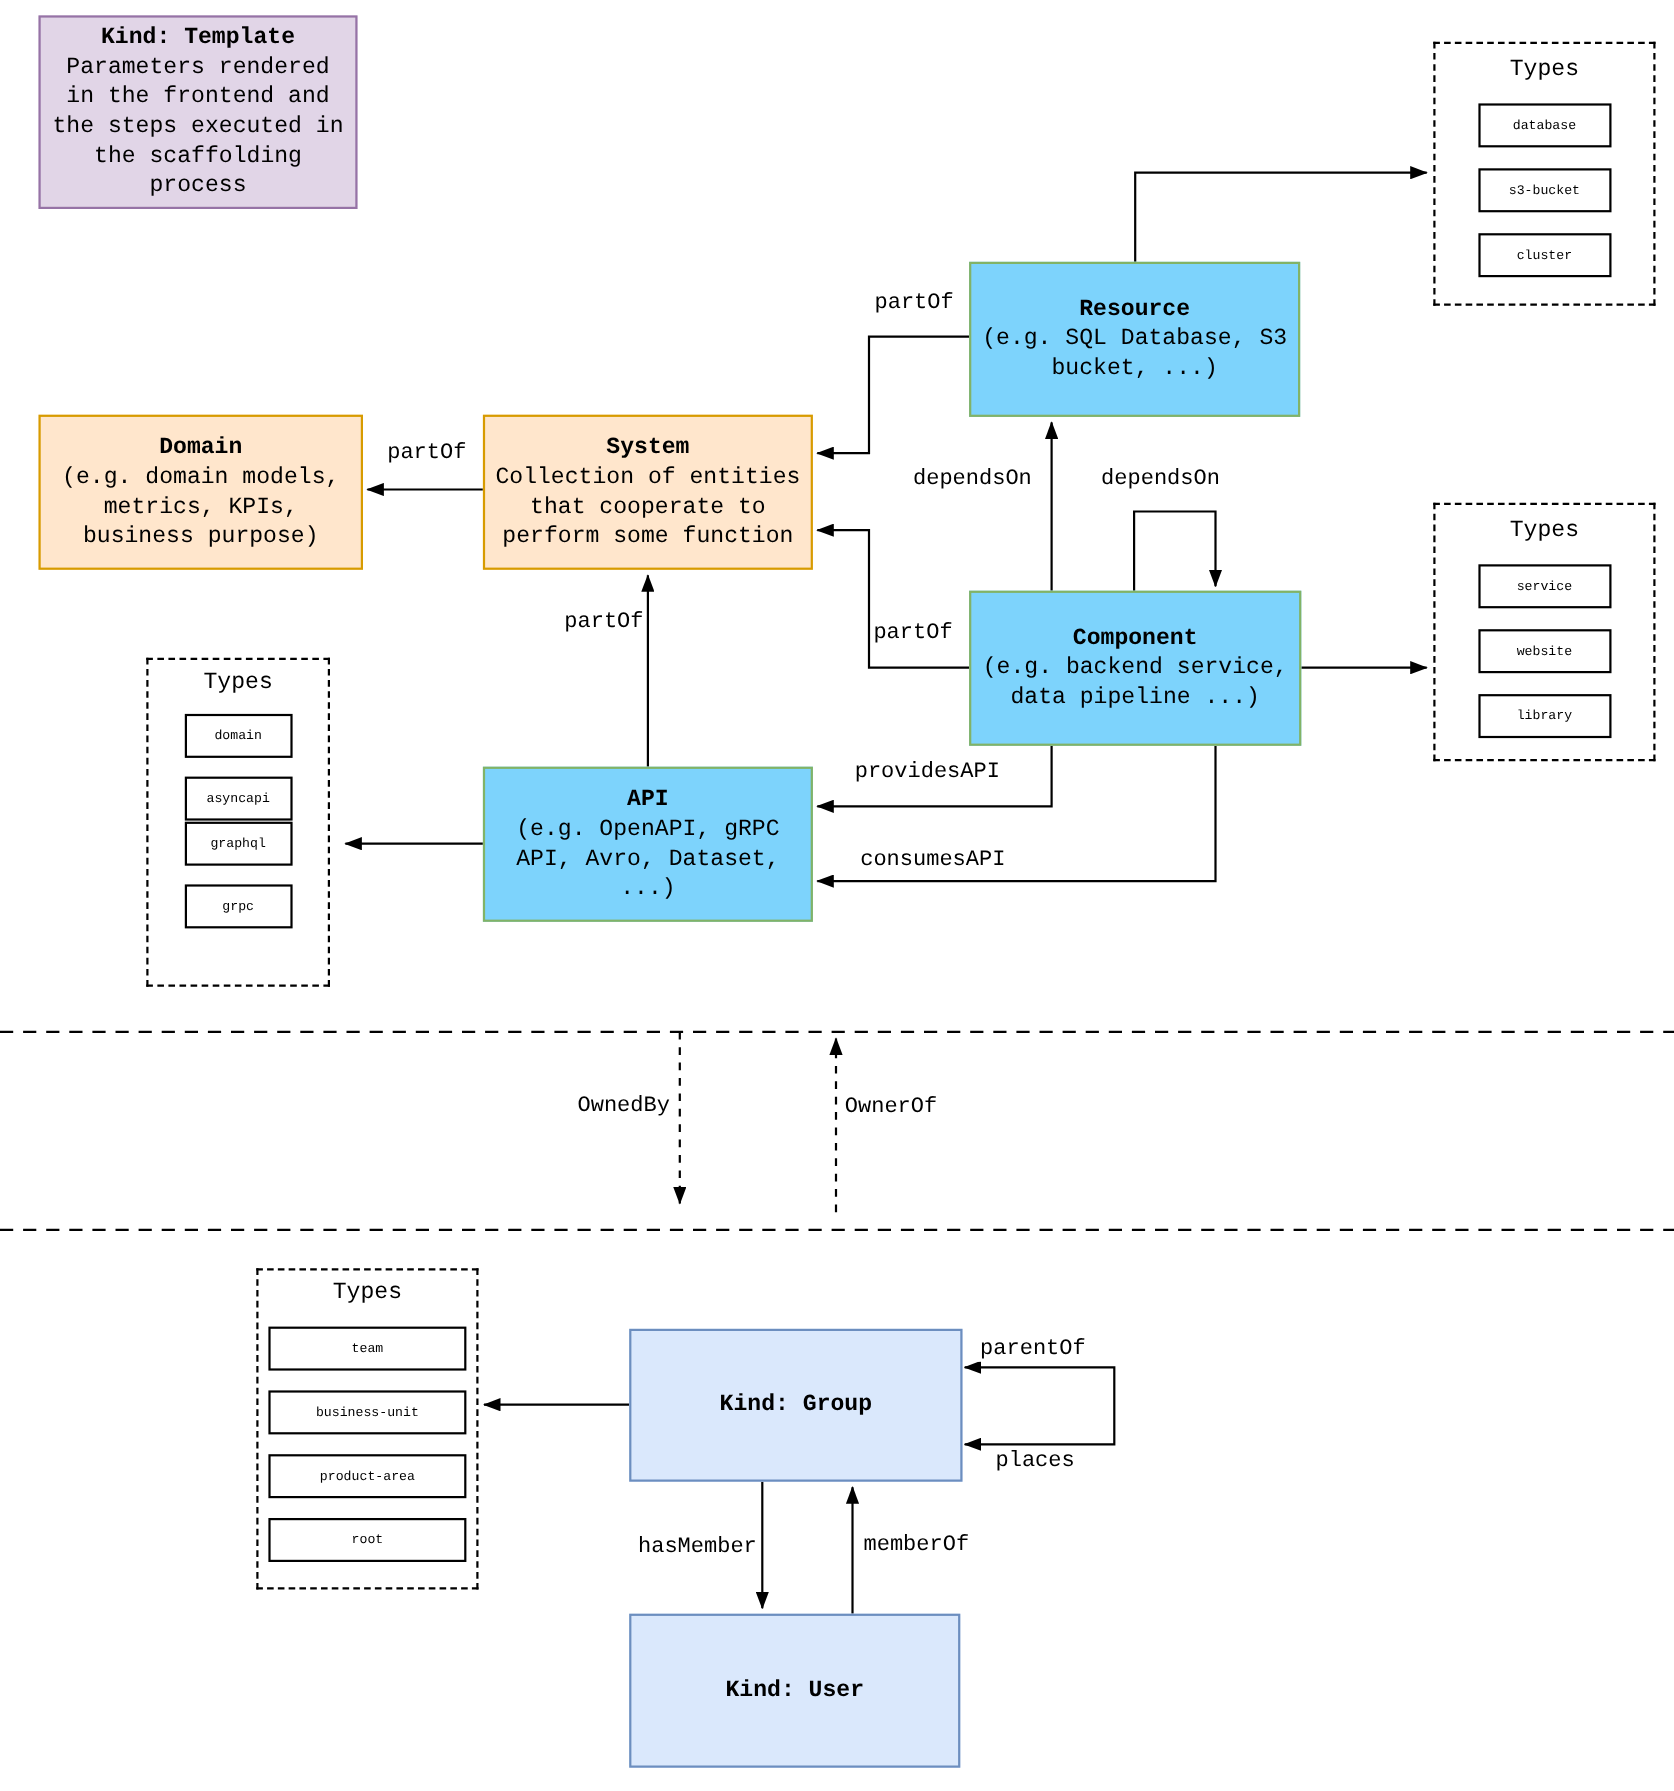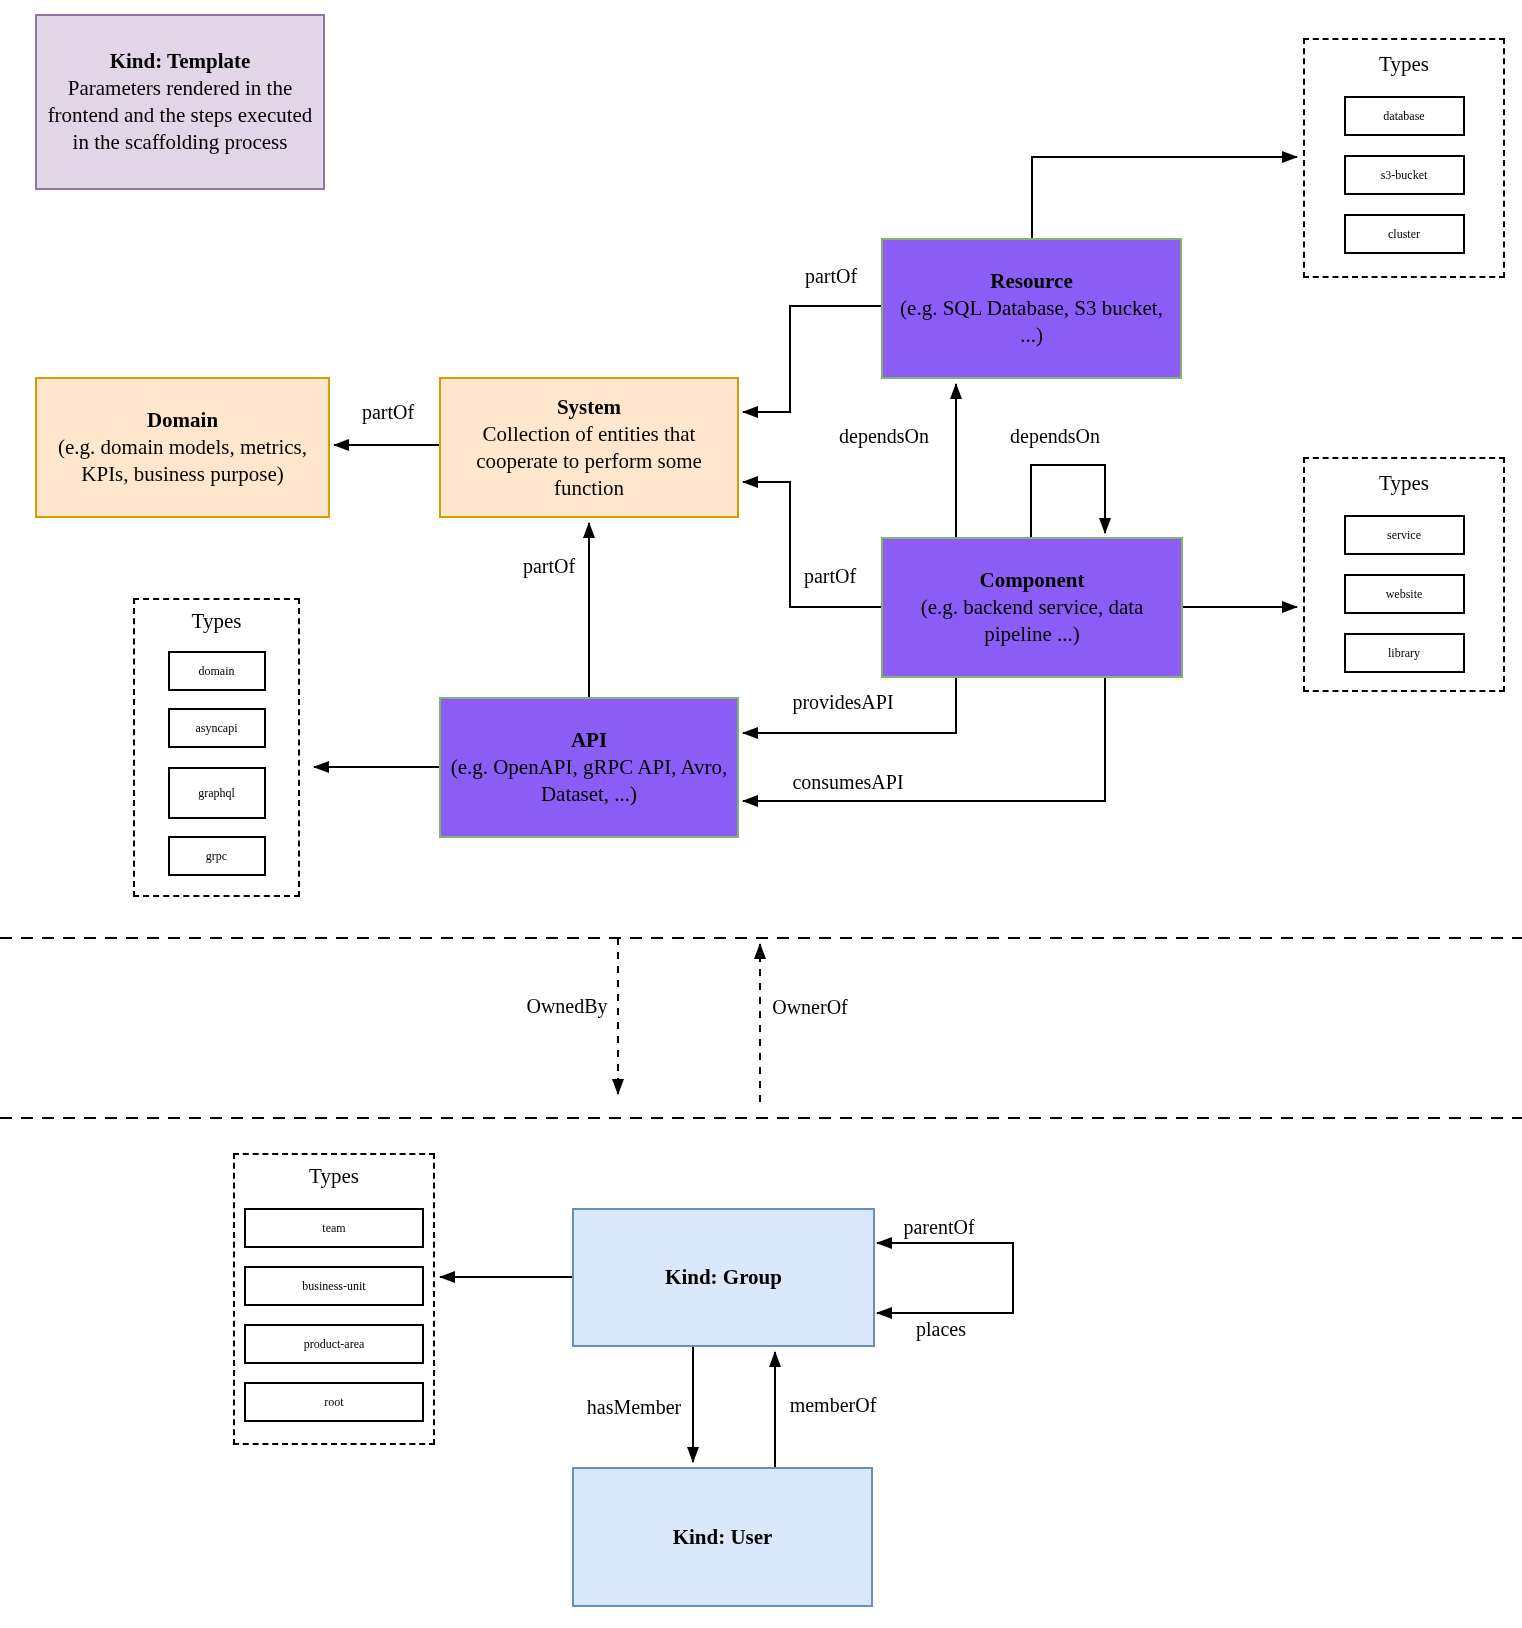--- a/index.html
+++ b/index.html
@@ -1,21 +1,21 @@
 <!DOCTYPE html>
 <html><head>
 <meta charset="utf-8">
 <style>
   html, body { margin: 0; padding: 0; background: #ffffff; }
   .canvas {
     position: relative;
     width: 1522px;
     height: 1628px;
     background: #ffffff;
-    font-family: Liberation Serif, serif;
+    font-family: Liberation Mono, monospace;
     color: #000000;
     overflow: hidden;
   }
   svg.wires { position: absolute; left: 0; top: 0; width: 1522px; height: 1628px; }
 
   
   .box {
     position: absolute;
     box-sizing: border-box;
     display: flex;
@@ -23,21 +23,21 @@
     justify-content: center;
     align-items: center;
     text-align: center;
     font-size: 21px;
     line-height: 27px;
     padding: 4px 6px;
   }
   .box .t { font-weight: bold; }
   .purple { background: #E1D5E7; border: 2px solid #9673A6; }
   .orange { background: #FFE6CC; border: 2px solid #D79B00; }
-  .green  { background: #8b5cf6; border: 2px solid #82B366; }
+  .green  { background: #7dd3fc; border: 2px solid #82B366; }
   .blue   { background: #DAE8FC; border: 2px solid #6C8EBF; }
 
   
   .tg {
     position: absolute;
     box-sizing: border-box;
     border: 2px dashed #000000;
     background: #ffffff;
     display: flex;
     flex-direction: column;
@@ -153,21 +153,21 @@
     <div class="tg-title">Types</div>
     <div class="ti" style="width:121px;height:40px">service</div>
     <div class="ti" style="width:121px;height:40px">website</div>
     <div class="ti" style="width:121px;height:40px">library</div>
   </div>
 
   <div class="tg" style="left:133px;top:598px;width:167px;height:299px">
     <div class="tg-title" style="margin-top:9px">Types</div>
     <div class="ti" style="width:98px;height:40px;margin-top:17px">domain</div>
     <div class="ti" style="width:98px;height:40px;margin-top:17px">asyncapi</div>
-    <div class="ti" style="width:98px;height:52px;margin-top:19px">graphql</div>
+    <div class="ti" style="width:98px;height:40px;margin-top:1px">graphql</div>
     <div class="ti" style="width:98px;height:40px;margin-top:17px">grpc</div>
   </div>
 
   <div class="tg" style="left:233px;top:1153px;width:202px;height:292px">
     <div class="tg-title" style="margin-top:9px">Types</div>
     <div class="ti" style="width:180px;height:40px;">team</div>
     <div class="ti" style="width:180px;height:40px;margin-top:18px">business-unit</div>
     <div class="ti" style="width:180px;height:40px;margin-top:18px">product-area</div>
     <div class="ti" style="width:180px;height:40px;margin-top:18px">root</div>
   </div>

